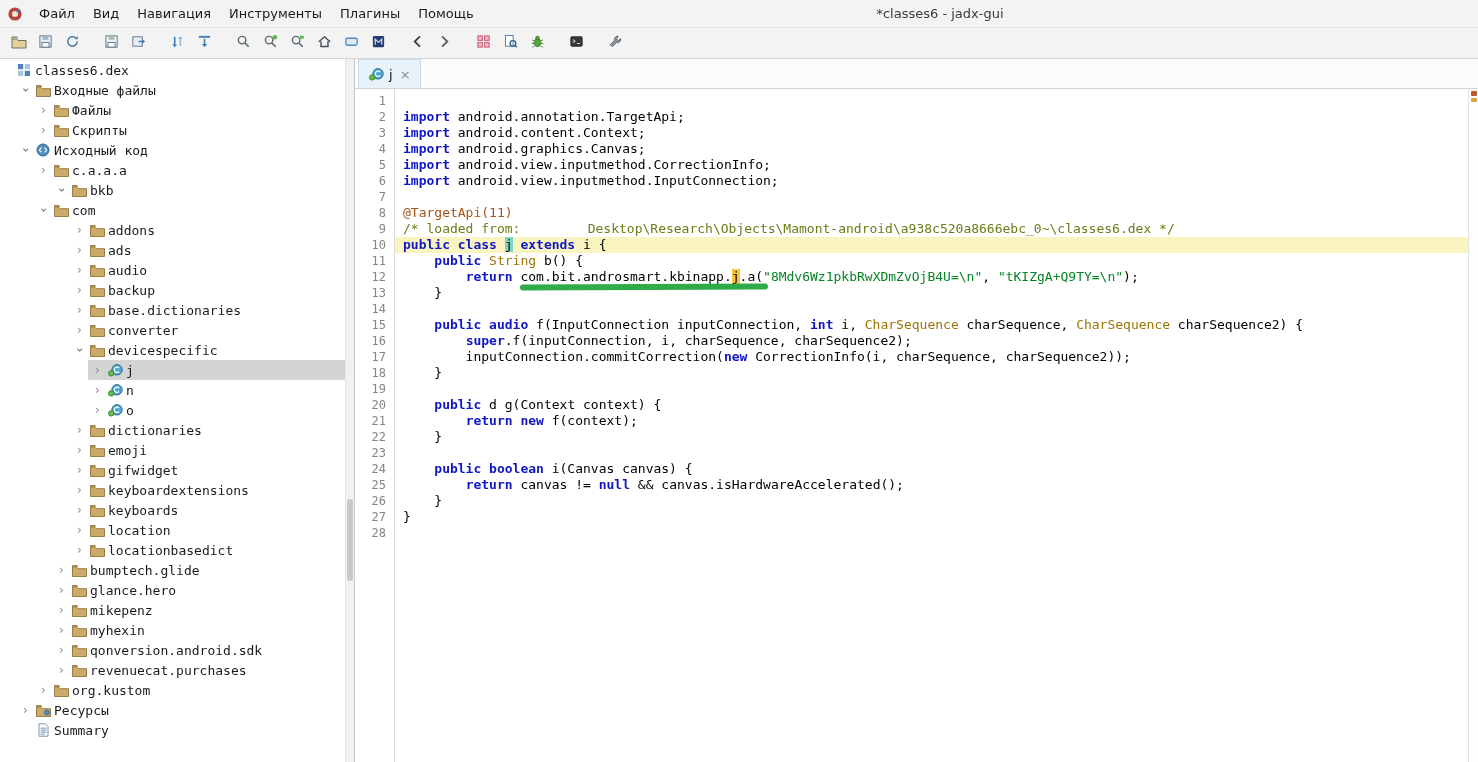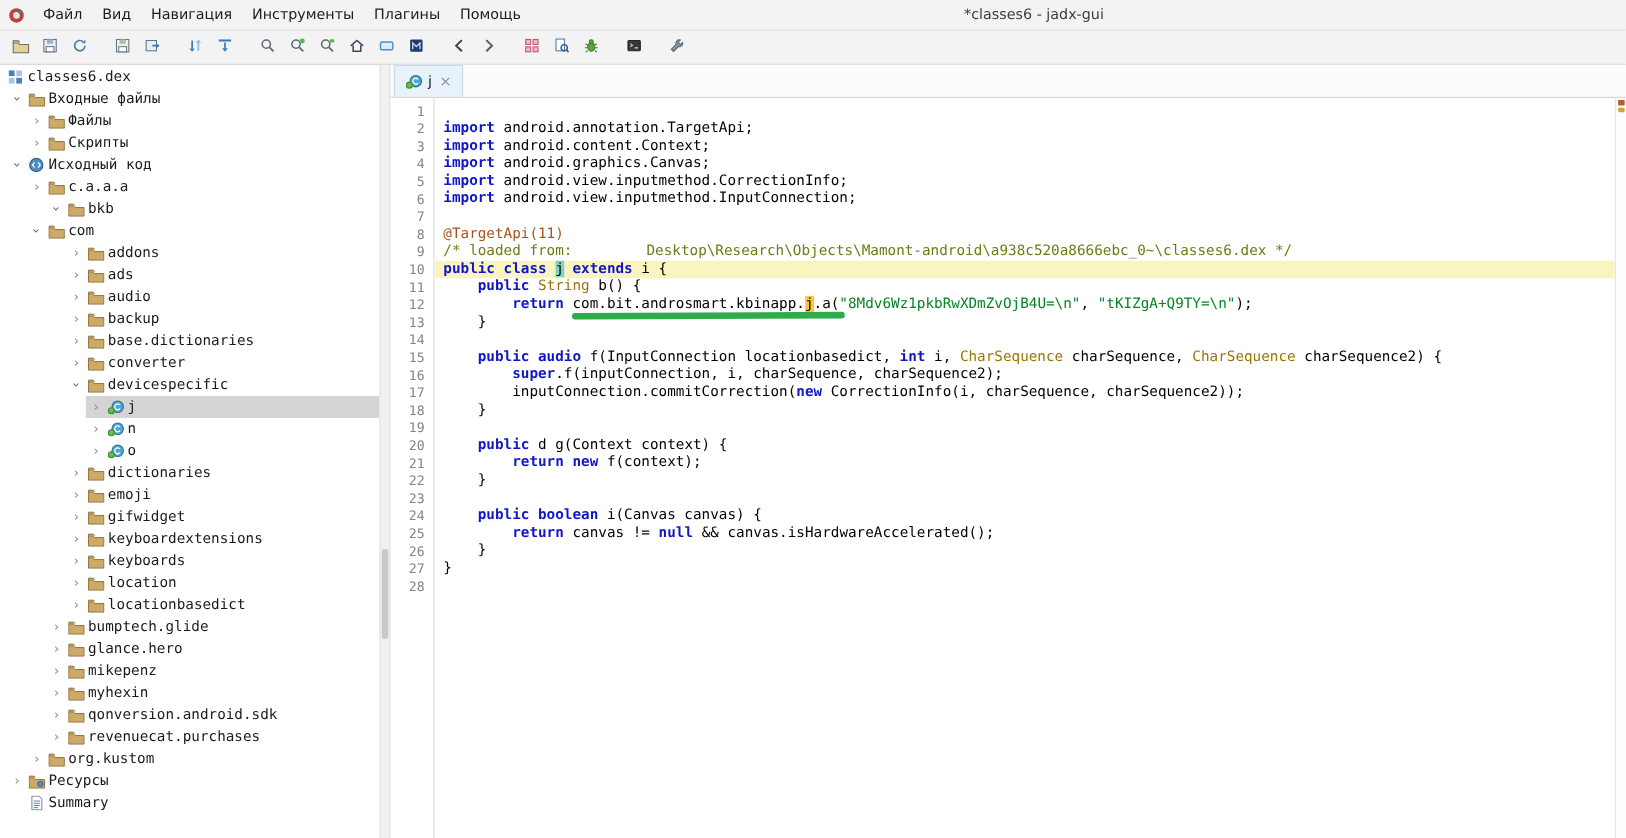--- a/index.html
+++ b/index.html
@@ -15,21 +15,21 @@
   .win-title{position:absolute;left:940px;transform:translateX(-50%);color:#3b3b3b;font-size:13px;white-space:nowrap}
 
   
   .toolbar{height:31px;background:#f3f3f3;border-bottom:1px solid #d6d6d6;display:flex;align-items:center;padding:0 5px}
   .tb-btn{width:27px;height:25px;display:inline-flex;align-items:center;justify-content:center;border-radius:3px}
   .tb-sep{width:12px;height:25px}
 
   
   .main{flex:1;display:flex;min-height:0}
   .tree-panel{width:345px;background:#fff;overflow:hidden;font-family:"DejaVu Sans Mono",monospace;font-size:13px;color:#1b1b1b;padding-top:1px}
-  .tree-row{height:20px;display:flex;white-space:nowrap;padding-left:6px}
+  .tree-row{height:20px;display:flex;white-space:nowrap;padding-left:16px}
   .t-indent{flex:none;height:1px}
   .t-body{flex:1;height:20px;display:flex;align-items:center;min-width:0}
   .tree-row.selected .t-body{background:var(--tree-selection,#d4d4d4)}
   .arrow{width:19px;flex:none;text-align:center;font-family:"DejaVu Sans",sans-serif;font-size:12px;color:#8a8a8a;line-height:1}
   .arrow.expanded{transform:rotate(90deg);color:#565656}
   .ticon{width:16px;height:16px;flex:none;display:inline-flex;align-items:center;justify-content:center}
   .tlabel{padding-left:3px}
 
   .tree-scroll{width:9px;background:#f1f1f1;border-left:1px solid #e3e3e3;position:relative}
   .tree-thumb{position:absolute;left:1px;top:440px;width:6px;height:82px;background:#c9c9c9;border-radius:3px}
@@ -736,21 +736,21 @@
             <div class="cl"><span class="kw">import</span><span class="pln"> android.view.inputmethod.CorrectionInfo;</span></div>
             <div class="cl"><span class="kw">import</span><span class="pln"> android.view.inputmethod.InputConnection;</span></div>
             <div class="cl"></div>
             <div class="cl"><span class="ann">@TargetApi(11)</span></div>
             <div class="cl"><span class="com">/* loaded from: </span><span class="gap"></span><span class="com">Desktop\Research\Objects\Mamont-android\a938c520a8666ebc_0~\classes6.dex */</span></div>
             <div class="cl hl"><span class="kw">public class </span><span class="pln mark-teal">j</span><span class="kw"> extends</span><span class="pln"> i {</span></div>
             <div class="cl"><span class="pln">    </span><span class="kw">public </span><span class="typ">String</span><span class="pln"> b() {</span></div>
             <div class="cl"><span class="pln">        </span><span class="kw">return </span><span class="pln">com.bit.androsmart.kbinapp.</span><span class="pln mark-yellow">j</span><span class="pln">.a(</span><span class="str">"8Mdv6Wz1pkbRwXDmZvOjB4U=\n"</span><span class="pln">, </span><span class="str">"tKIZgA+Q9TY=\n"</span><span class="pln">);</span><div class="hand-underline"></div></div>
             <div class="cl"><span class="pln">    }</span></div>
             <div class="cl"></div>
-            <div class="cl"><span class="pln">    </span><span class="kw">public audio </span><span class="pln">f(InputConnection locationbasedict, </span><span class="kw">int</span><span class="pln"> i, </span><span class="typ">CharSequence</span><span class="pln"> charSequence, </span><span class="typ">CharSequence</span><span class="pln"> charSequence2) {</span></div>
+            <div class="cl"><span class="pln">    </span><span class="kw">public audio </span><span class="pln">f(InputConnection inputConnection, </span><span class="kw">int</span><span class="pln"> i, </span><span class="typ">CharSequence</span><span class="pln"> charSequence, </span><span class="typ">CharSequence</span><span class="pln"> charSequence2) {</span></div>
             <div class="cl"><span class="pln">        </span><span class="kw">super</span><span class="pln">.f(inputConnection, i, charSequence, charSequence2);</span></div>
             <div class="cl"><span class="pln">        inputConnection.commitCorrection(</span><span class="kw">new</span><span class="pln"> CorrectionInfo(i, charSequence, charSequence2));</span></div>
             <div class="cl"><span class="pln">    }</span></div>
             <div class="cl"></div>
             <div class="cl"><span class="pln">    </span><span class="kw">public </span><span class="pln">d g(Context context) {</span></div>
             <div class="cl"><span class="pln">        </span><span class="kw">return new </span><span class="pln">f(context);</span></div>
             <div class="cl"><span class="pln">    }</span></div>
             <div class="cl"></div>
             <div class="cl"><span class="pln">    </span><span class="kw">public boolean </span><span class="pln">i(Canvas canvas) {</span></div>
             <div class="cl"><span class="pln">        </span><span class="kw">return </span><span class="pln">canvas != </span><span class="kw">null</span><span class="pln"> &amp;&amp; canvas.isHardwareAccelerated();</span></div>

